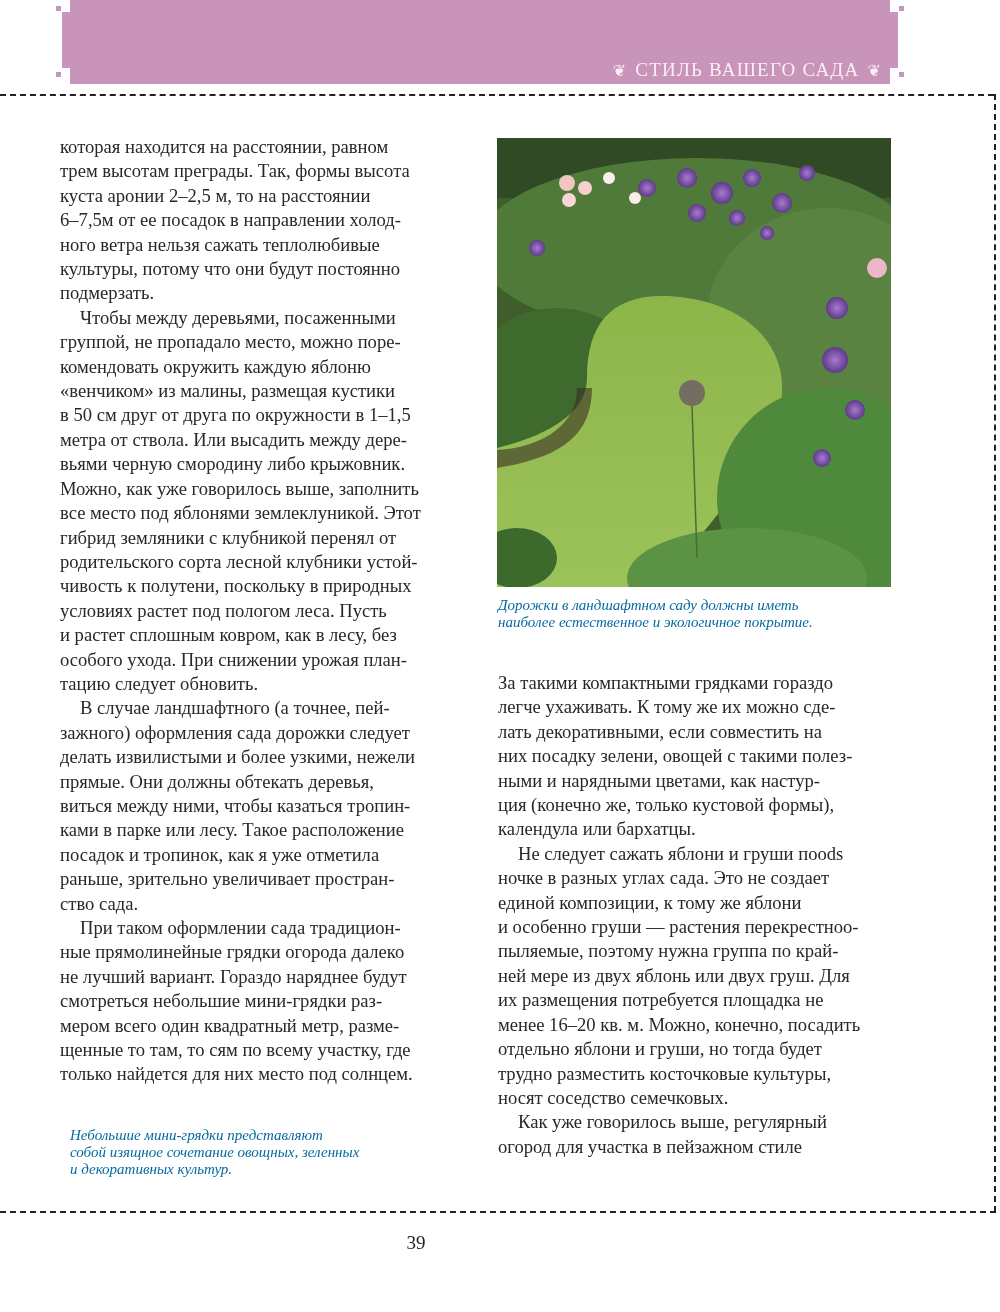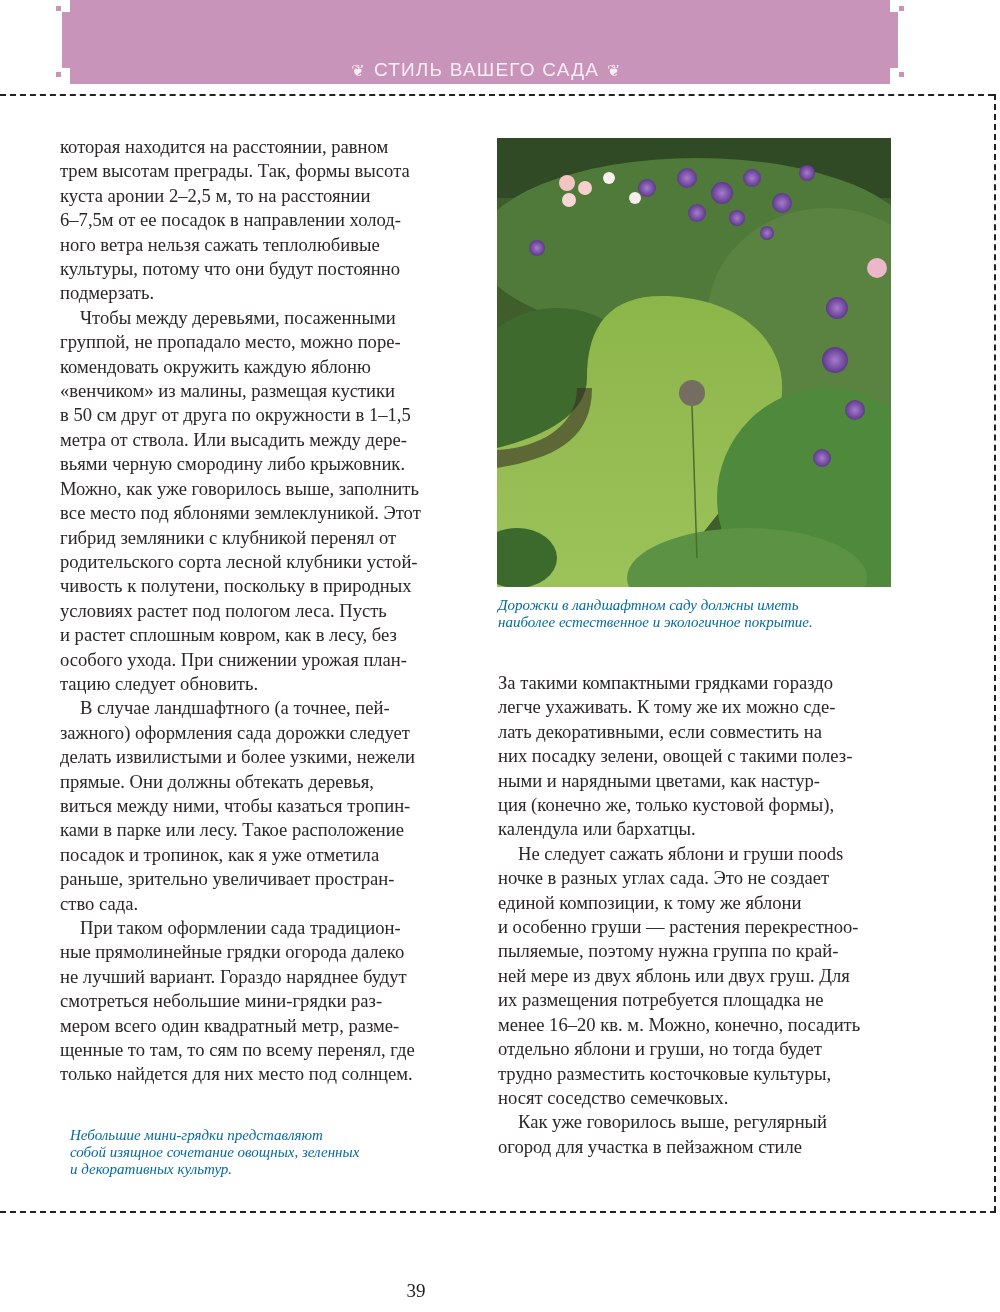--- a/index.html
+++ b/index.html
@@ -5,23 +5,23 @@
     html, body { margin: 0; padding: 0; background: #ffffff; }
     body { width: 1000px; height: 1312px; position: relative; overflow: hidden;
            font-family: "Liberation Serif", "DejaVu Serif", serif; color: #2b2726; }
 
     
     .banner { position: absolute; left: 70px; top: 0; width: 820px; height: 84px; background: #c994ba; }
     .banner::before, .banner::after { content: ""; position: absolute; top: 12px; width: 8px; height: 56px; background: #c994ba; }
     .banner::before { left: -8px; }
     .banner::after { right: -8px; }
     .notch { position: absolute; width: 5px; height: 5px; background: #c994ba; }
-    .banner-title { position: absolute; left: 13px; right: 0; bottom: 3px; text-align: center;
+    .banner-title { position: absolute; left: 13px; right: 0; bottom: 3px; text-align: right;
                     color: #fbeef6; font-size: 19px; letter-spacing: 1.2px;
-                    font-family: Liberation Sans, sans-serif; }
+                    font-family: Liberation Serif, serif; }
     .orn { display: inline-block; font-size: 16px; margin: 0 8px; color: #fbeef6; }
 
     
     .frame-top { position: absolute; left: 0; top: 94px; width: 994px; border-top: 2px dashed #222; }
     .frame-right { position: absolute; left: 994px; top: 94px; height: 1118px; border-left: 2px dashed #222; }
     .frame-bottom { position: absolute; left: 0; top: 1211px; width: 996px; border-top: 2px dashed #222; }
 
     
     .col { position: absolute; font-size: 18.6px; line-height: 24.4px; }
     .col-left { left: 60px; top: 135px; width: 400px; }
@@ -32,21 +32,21 @@
     .caption { position: absolute; font-style: italic; font-size: 15px; line-height: 17px; color: #0369a1;
                font-family: "Liberation Serif", serif; }
     .cap-photo { left: 498px; top: 597px; width: 400px; }
     .cap-left { left: 70px; top: 1127px; width: 400px; font-family: Liberation Serif, serif; }
 
     
     .photo { position: absolute; left: 497px; top: 138px; width: 394px; height: 449px; overflow: hidden; background: #4c6b32; }
     .photo svg { width: 100%; height: 100%; display: block; }
 
     .page-number { position: absolute; left: 0; width: 832px; top: 1232px; text-align: center; font-size: 19px; color: #222;
-                   font-family: "Liberation Serif", serif; margin-top: 48px; }
+                   font-family: "Liberation Serif", serif; }
   </style>
 </head>
 <body>
 
 <div class="banner">
   <span class="notch" style="left:-14px; top:6px;"></span>
   <span class="notch" style="left:-14px; top:72px;"></span>
   <span class="notch" style="right:-14px; top:6px;"></span>
   <span class="notch" style="right:-14px; top:72px;"></span>
   <div class="banner-title">
@@ -89,21 +89,21 @@
     <span class="line">виться между ними, чтобы казаться тропин-</span>
     <span class="line">ками в парке или лесу. Такое расположение</span>
     <span class="line">посадок и тропинок, как я уже отметила</span>
     <span class="line">раньше, зрительно увеличивает простран-</span>
     <span class="line">ство сада.</span>
     <span class="line indent">При таком оформлении сада традицион-</span>
     <span class="line">ные прямолинейные грядки огорода далеко</span>
     <span class="line">не лучший вариант. Гораздо наряднее будут</span>
     <span class="line">смотреться небольшие мини-грядки раз-</span>
     <span class="line">мером всего один квадратный метр, разме-</span>
-    <span class="line">щенные то там, то сям по всему перенял, где</span>
+    <span class="line">щенные то там, то сям по всему участку, где</span>
     <span class="line">только найдется для них место под солнцем.</span>
   </div>
 
 <div class="photo">
   <svg viewBox="0 0 394 449" preserveAspectRatio="none">
     <defs>
       <radialGradient id="allium" cx="50%" cy="50%" r="50%">
         <stop offset="0%" stop-color="#a77ad0"></stop>
         <stop offset="100%" stop-color="#5e3a8a"></stop>
       </radialGradient>

